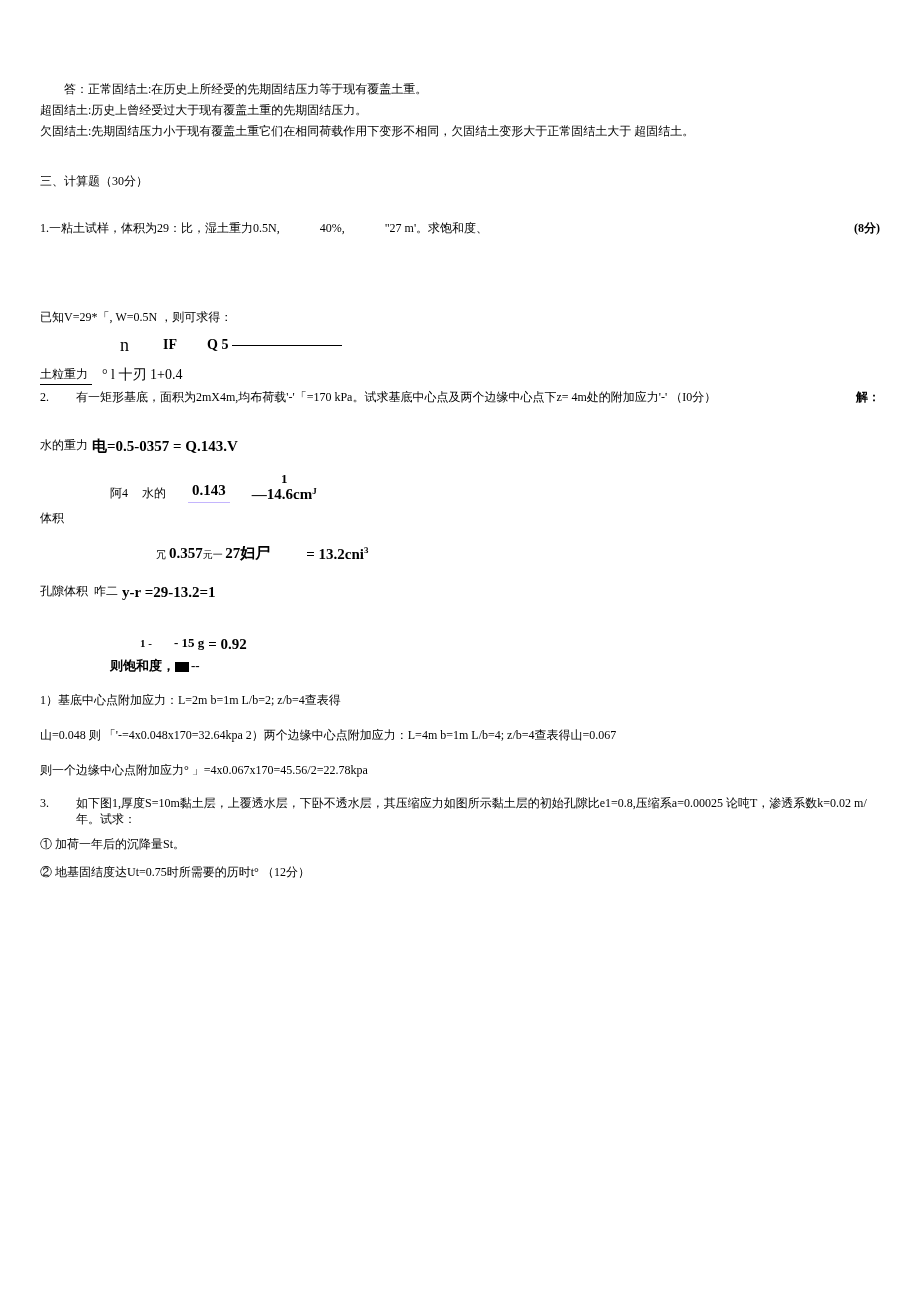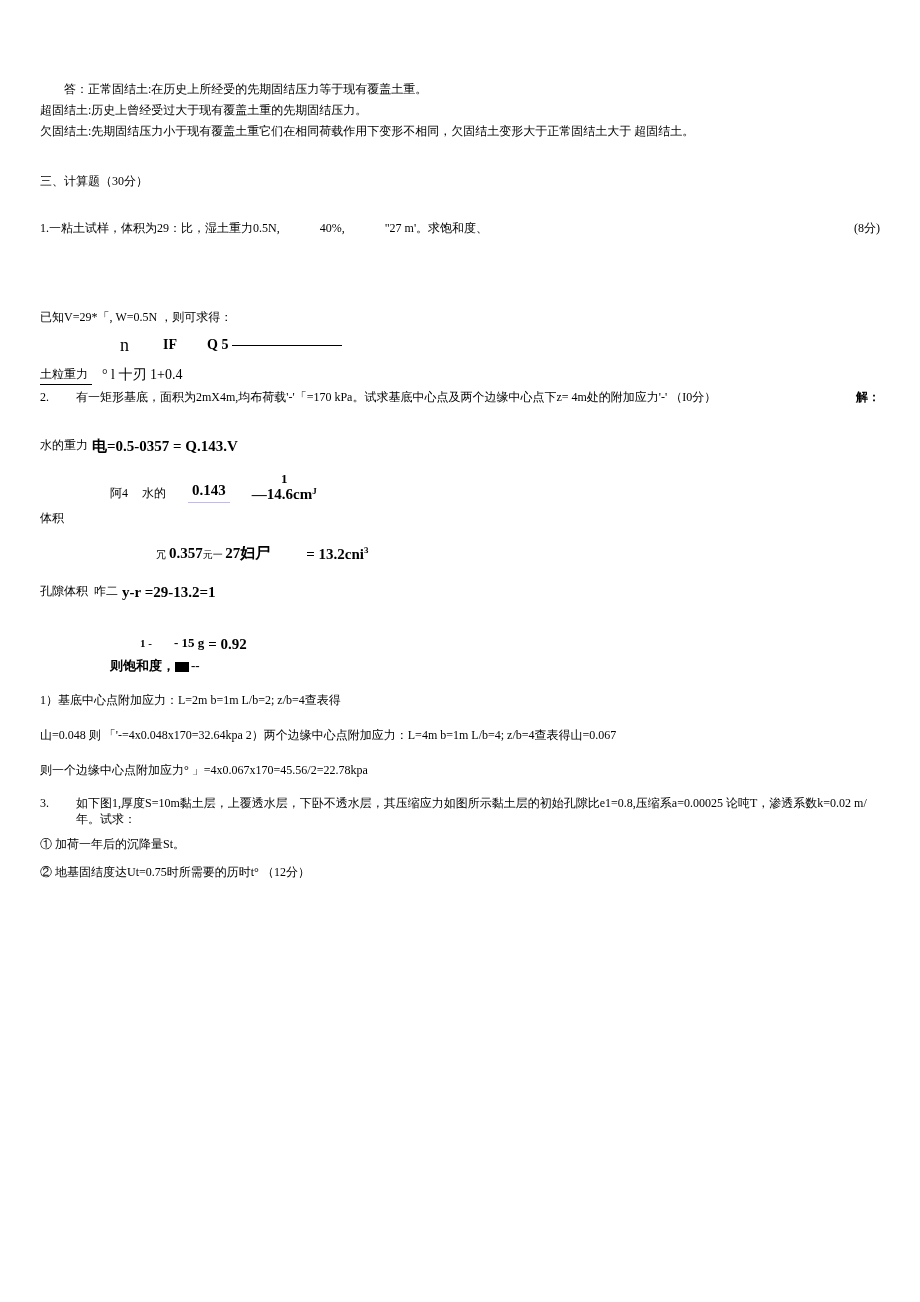--- a/index.html
+++ b/index.html
@@ -20,21 +20,21 @@
       margin-bottom: 28px;
     }
     .q-row {
       display: flex;
       align-items: flex-start;
       flex-wrap: wrap;
       gap: 0;
     }
     .q-seg { margin-right: 40px; }
     .q-seg-wide { margin-right: 60px; }
-    .q-right { margin-left: auto; }
+    .q-right { margin-left: auto; font-weight: bold; }
     .gap-top-lg { margin-top: 70px; }
     .eq-line {
       display: flex;
       align-items: center;
       margin: 4px 0;
     }
     .eq-body {
       font-family: "Times New Roman", serif;
       font-weight: bold;
       font-size: 14px;

